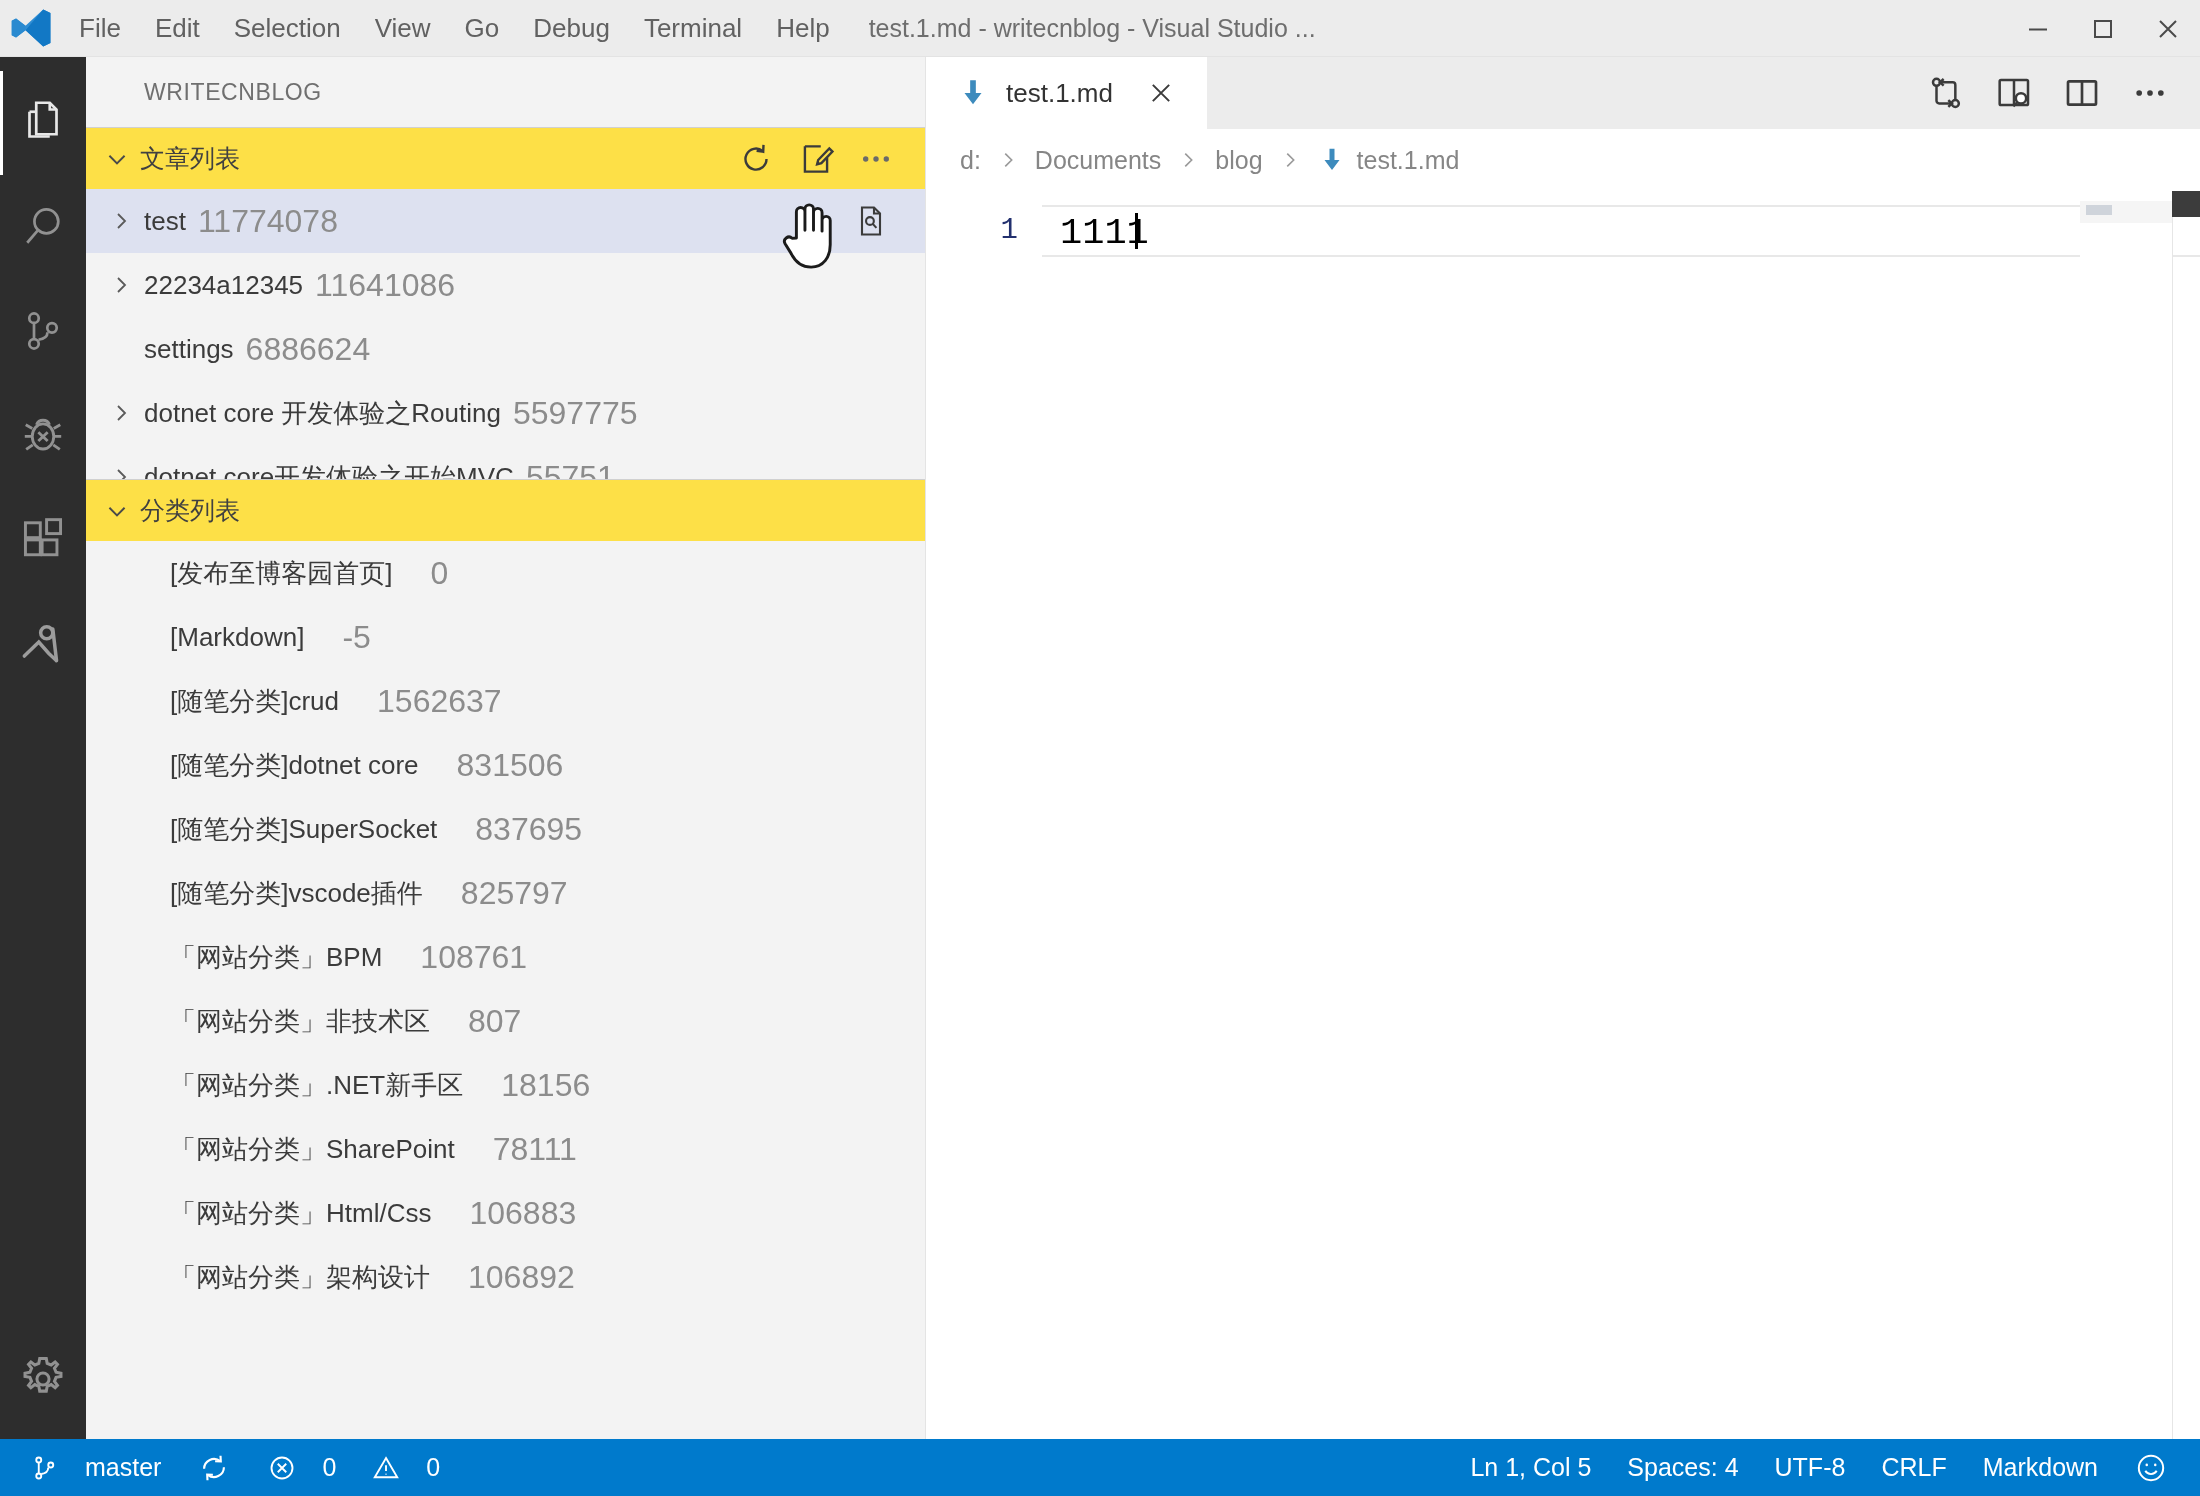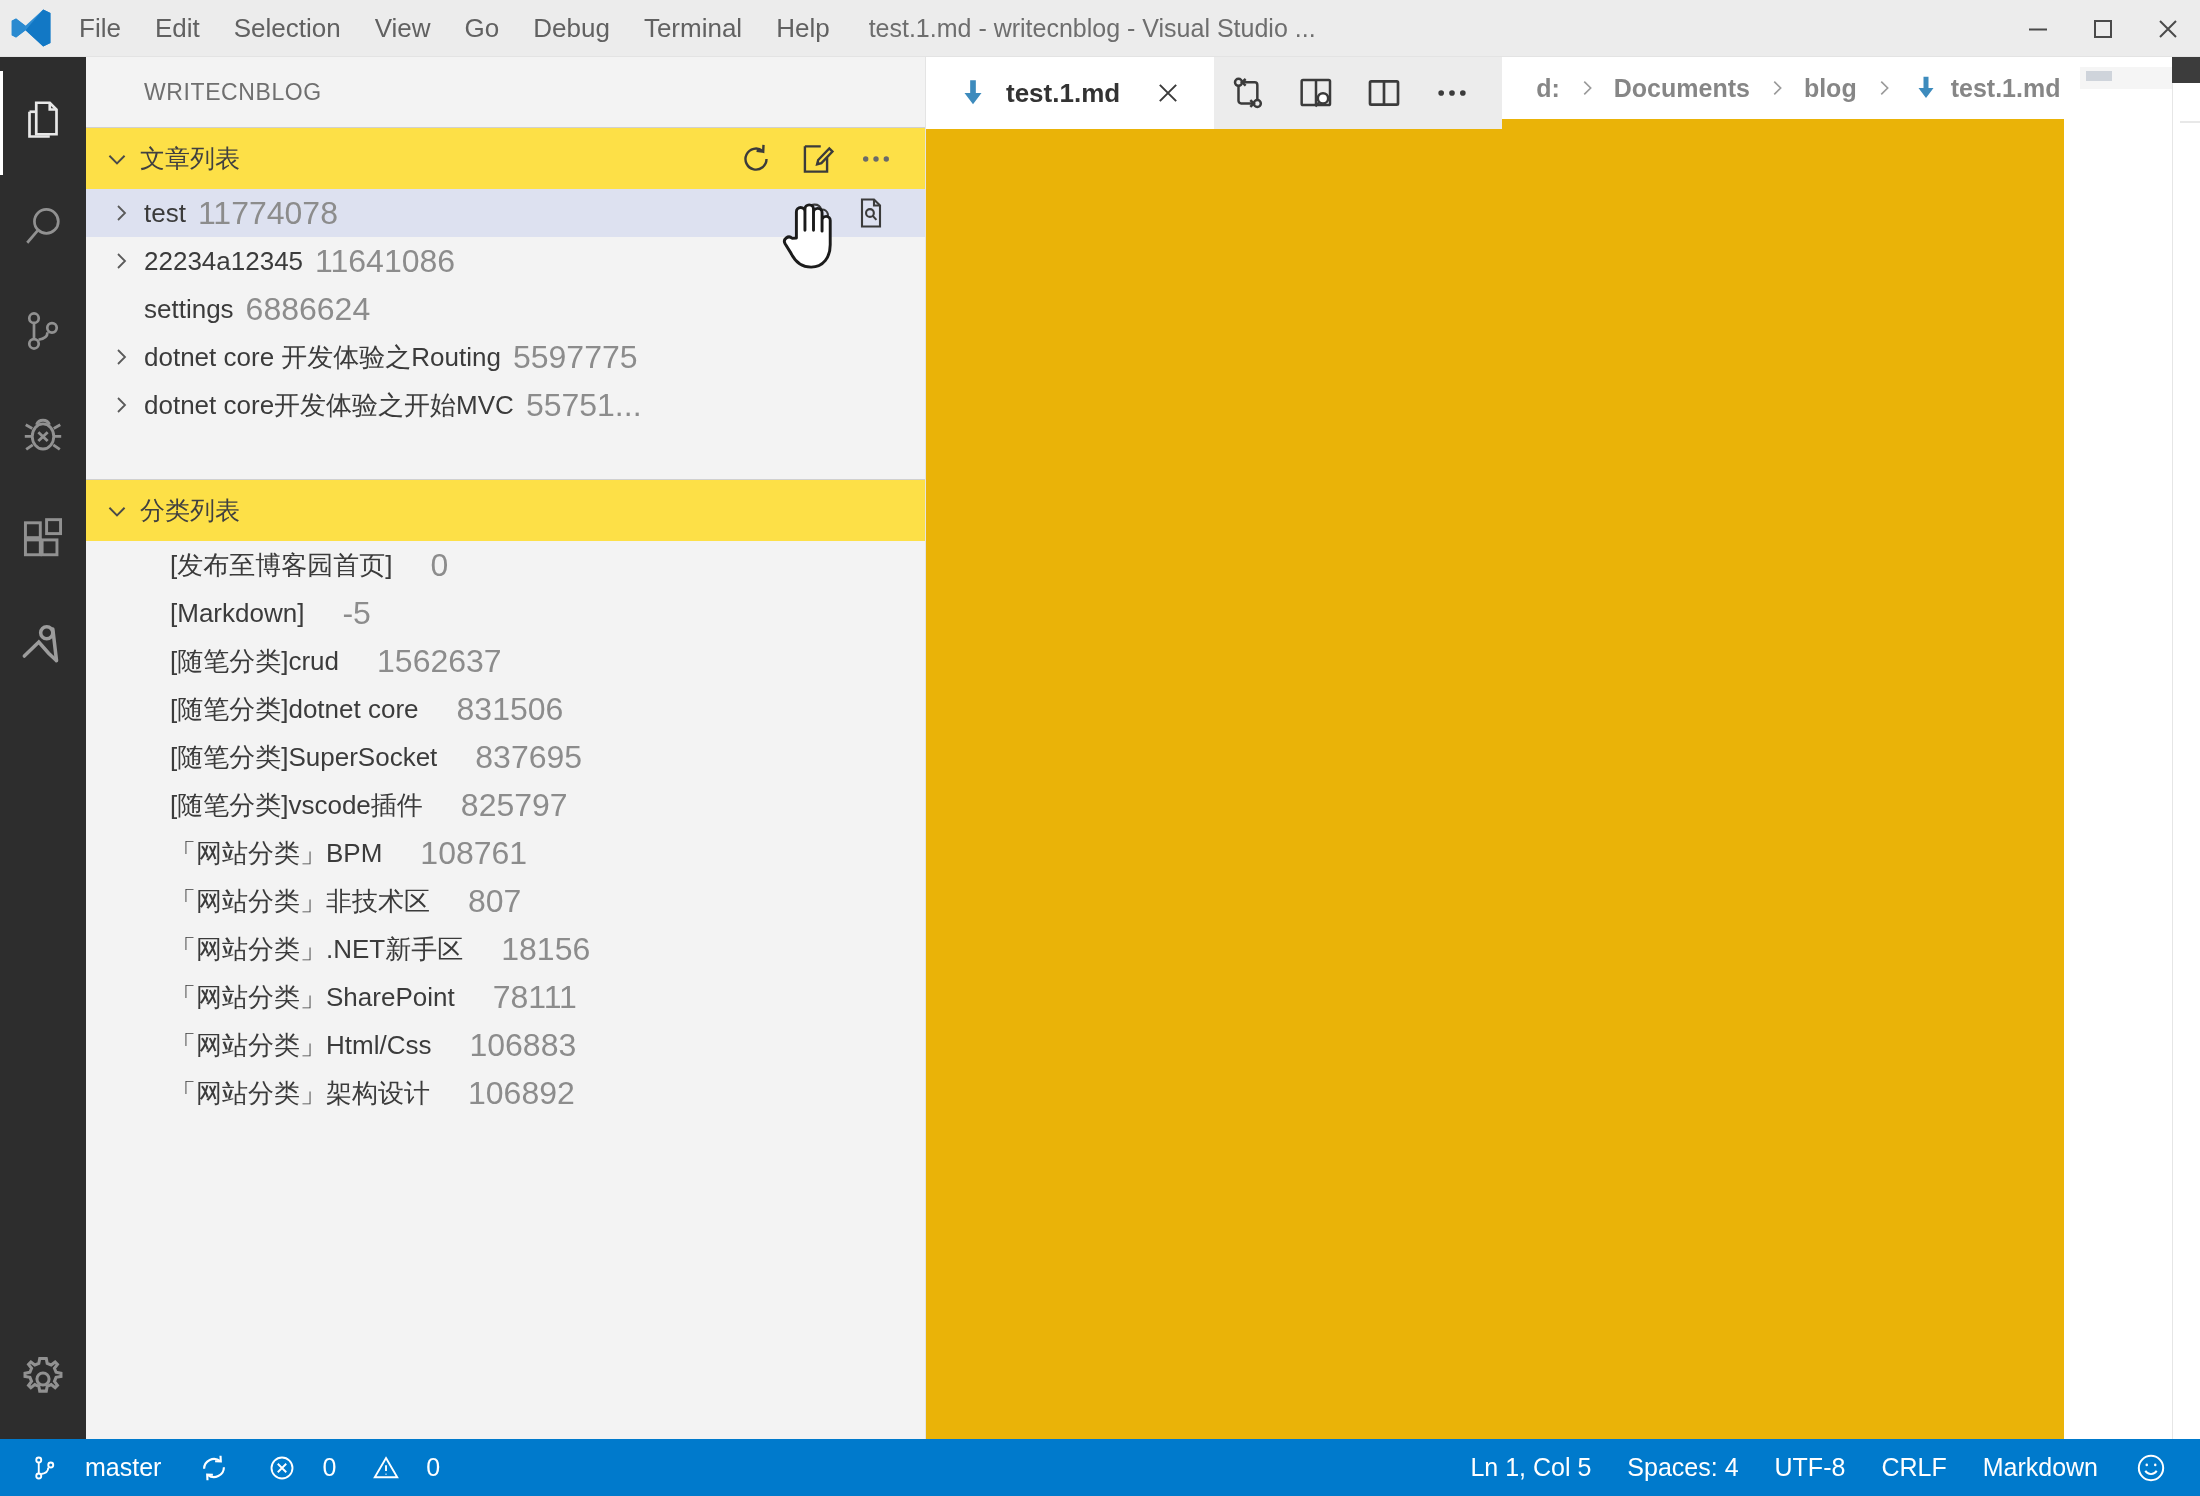--- a/index.html
+++ b/index.html
@@ -70,38 +70,38 @@
     font-size: 25px; color: #404040; position: relative;
     border-top: 1px solid #d0d0d0;
   }
   .section-header .chev { margin-right: 10px; display: flex; align-items: center; }
   .section-header .title { flex: 0 0 auto; }
   .section-actions { margin-left: auto; display: flex; align-items: center; gap: 22px; padding-right: 8px; }
   .sec-icon { width: 38px; height: 38px; display: flex; align-items: center; justify-content: center; }
 
   .list { position: relative; overflow: hidden; }
   .row {
-    height: 48px; display: flex; align-items: center;
+    height: 64px; display: flex; align-items: center;
     padding-left: 12px; padding-right: 36px; position: relative;
     font-size: 26px; color: #3b3b3b; white-space: nowrap;
   }
   .row.selected { background: #dde1f0; }
   .row .twisty { width: 46px; flex: 0 0 46px; display: flex; align-items: center; justify-content: center; }
   .row .label { overflow: hidden; text-overflow: ellipsis; }
   .row .count { color: #8c8c8c; font-size: 32px; margin-left: 12px; }
   .row-actions { margin-left: auto; display: flex; align-items: center; gap: 20px; }
   .row-icon { width: 36px; height: 36px; display: flex; align-items: center; justify-content: center; }
 
   .articles-list { height: 290px; overflow: hidden; }
   .categories-list { flex: 1 1 auto; overflow: hidden; }
   .cat-row { padding-left: 12px; gap: 26px; }
   .cat-row .twisty { width: 46px; flex: 0 0 46px; }
 
   
-  .editor-area { flex: 1 1 auto; display: flex; flex-direction: row; background: #eab308; min-width: 0; font-weight: bold; }
+  .editor-area { flex: 1 1 auto; display: flex; flex-direction: column; background: #737373; min-width: 0; }
   .tabs-row { height: 72px; flex: 0 0 72px; background: #ececec; display: flex; align-items: stretch; position: relative; }
   .tab {
     display: flex; align-items: center; gap: 16px;
     padding: 0 26px 0 30px; background: #ffffff; min-width: 0;
     font-size: 26px; color: #333333;
   }
   .tab .tab-close { width: 40px; height: 40px; display:flex; align-items:center; justify-content:center; margin-left: 12px; }
   .tab-filler { flex: 1 1 auto; background: #ececec; }
   .editor-actions { display: flex; align-items: center; gap: 0; padding-right: 16px; background: #ececec; }
   .ea-btn { width: 68px; height: 72px; display: flex; align-items: center; justify-content: center; }

